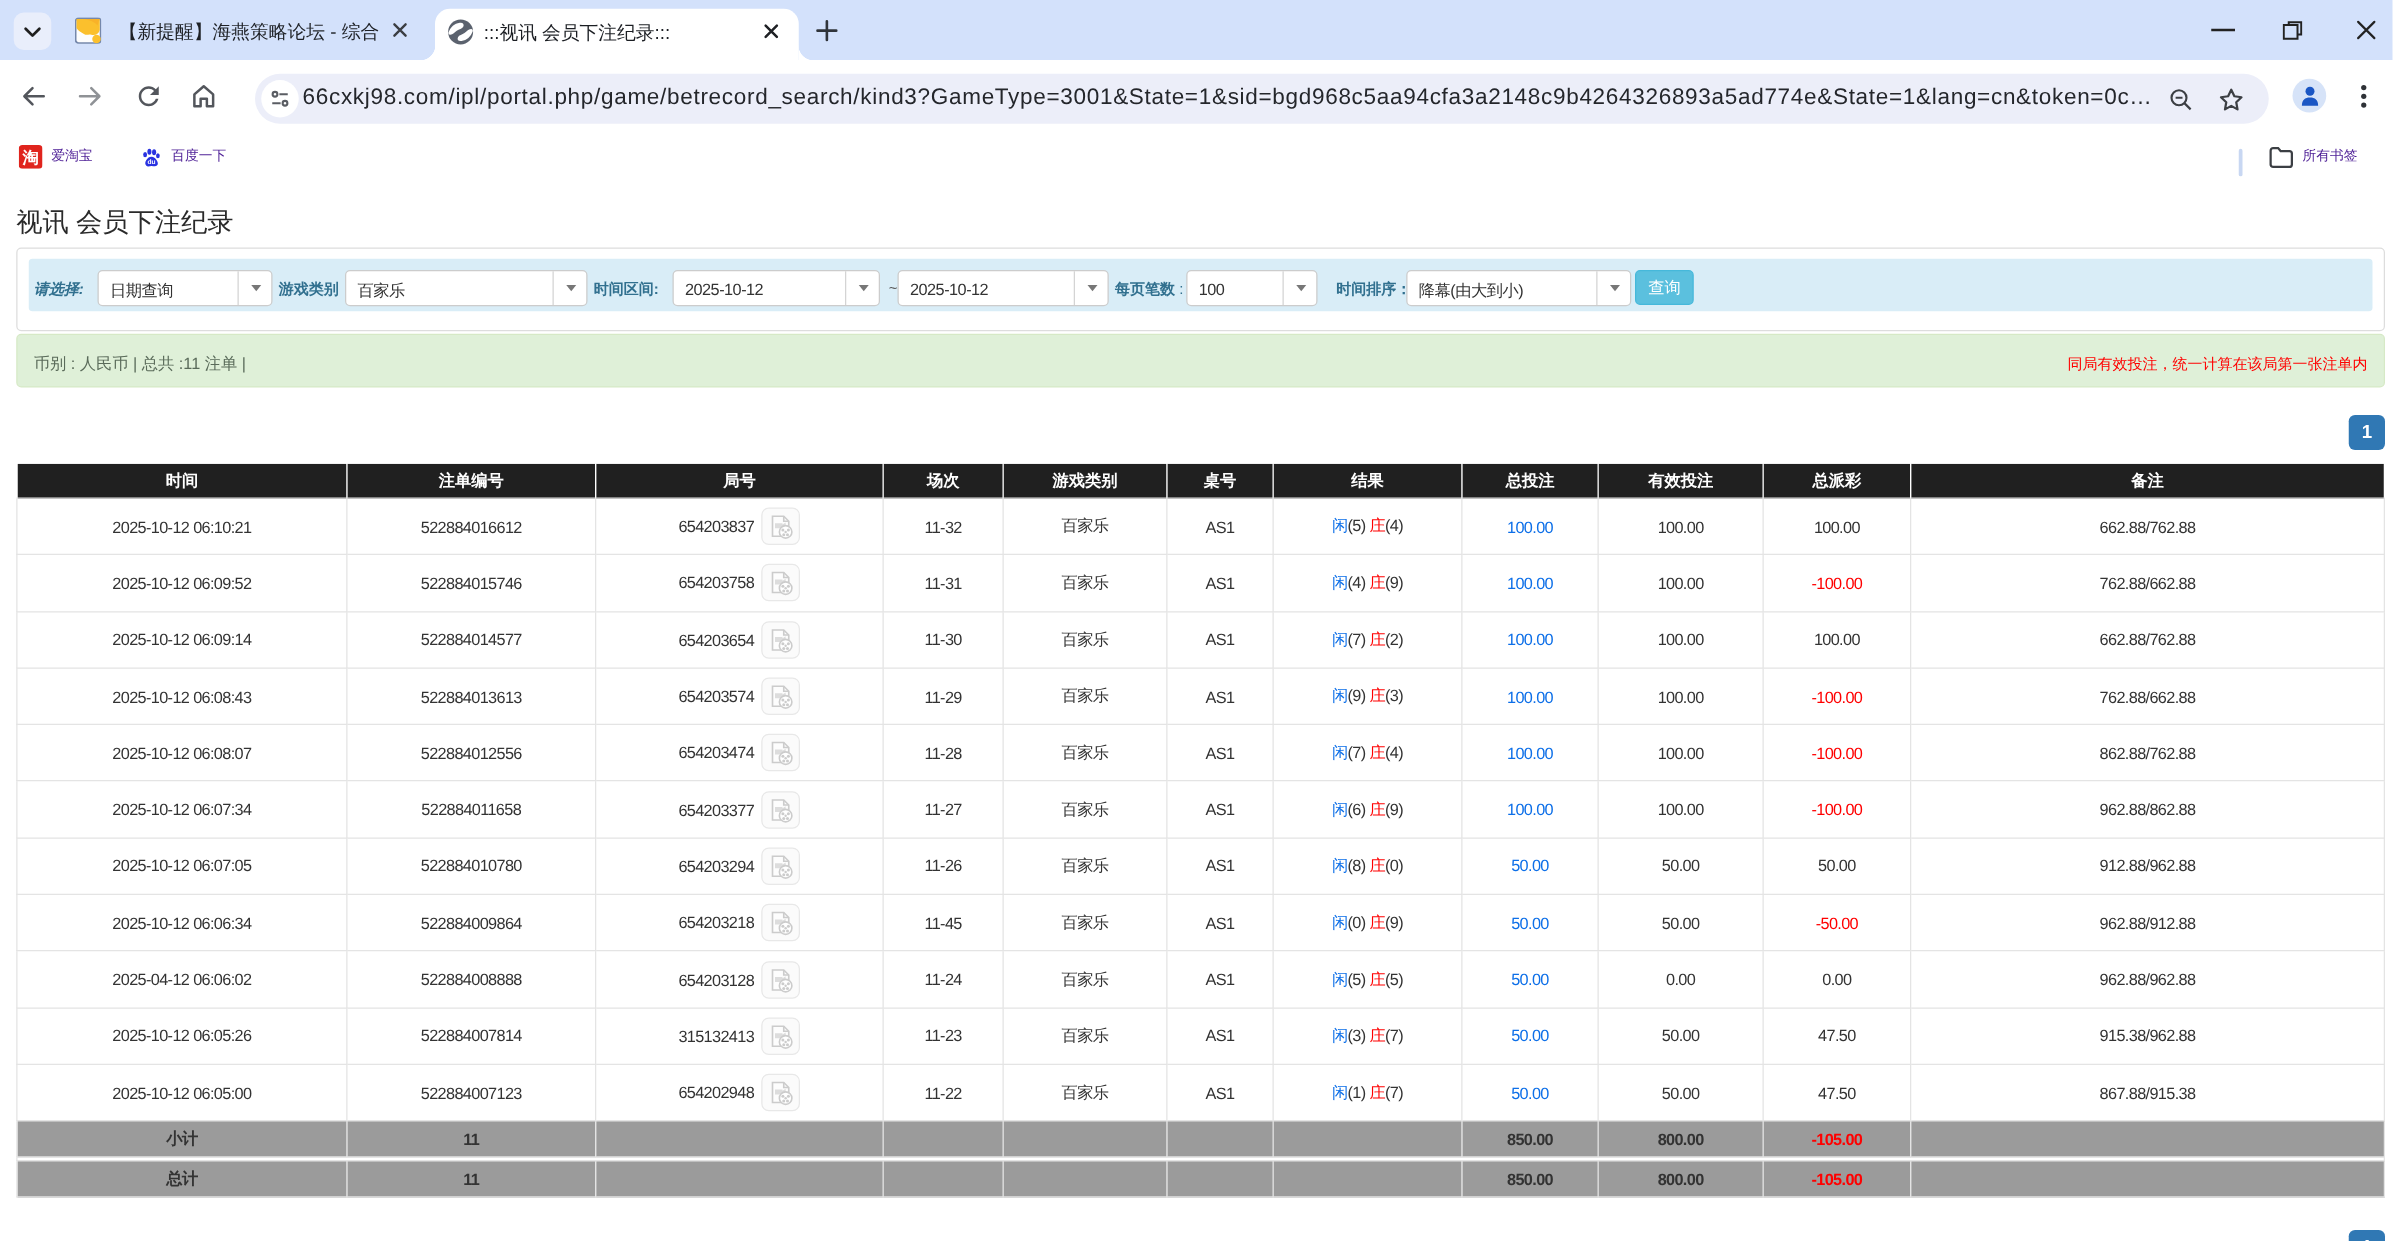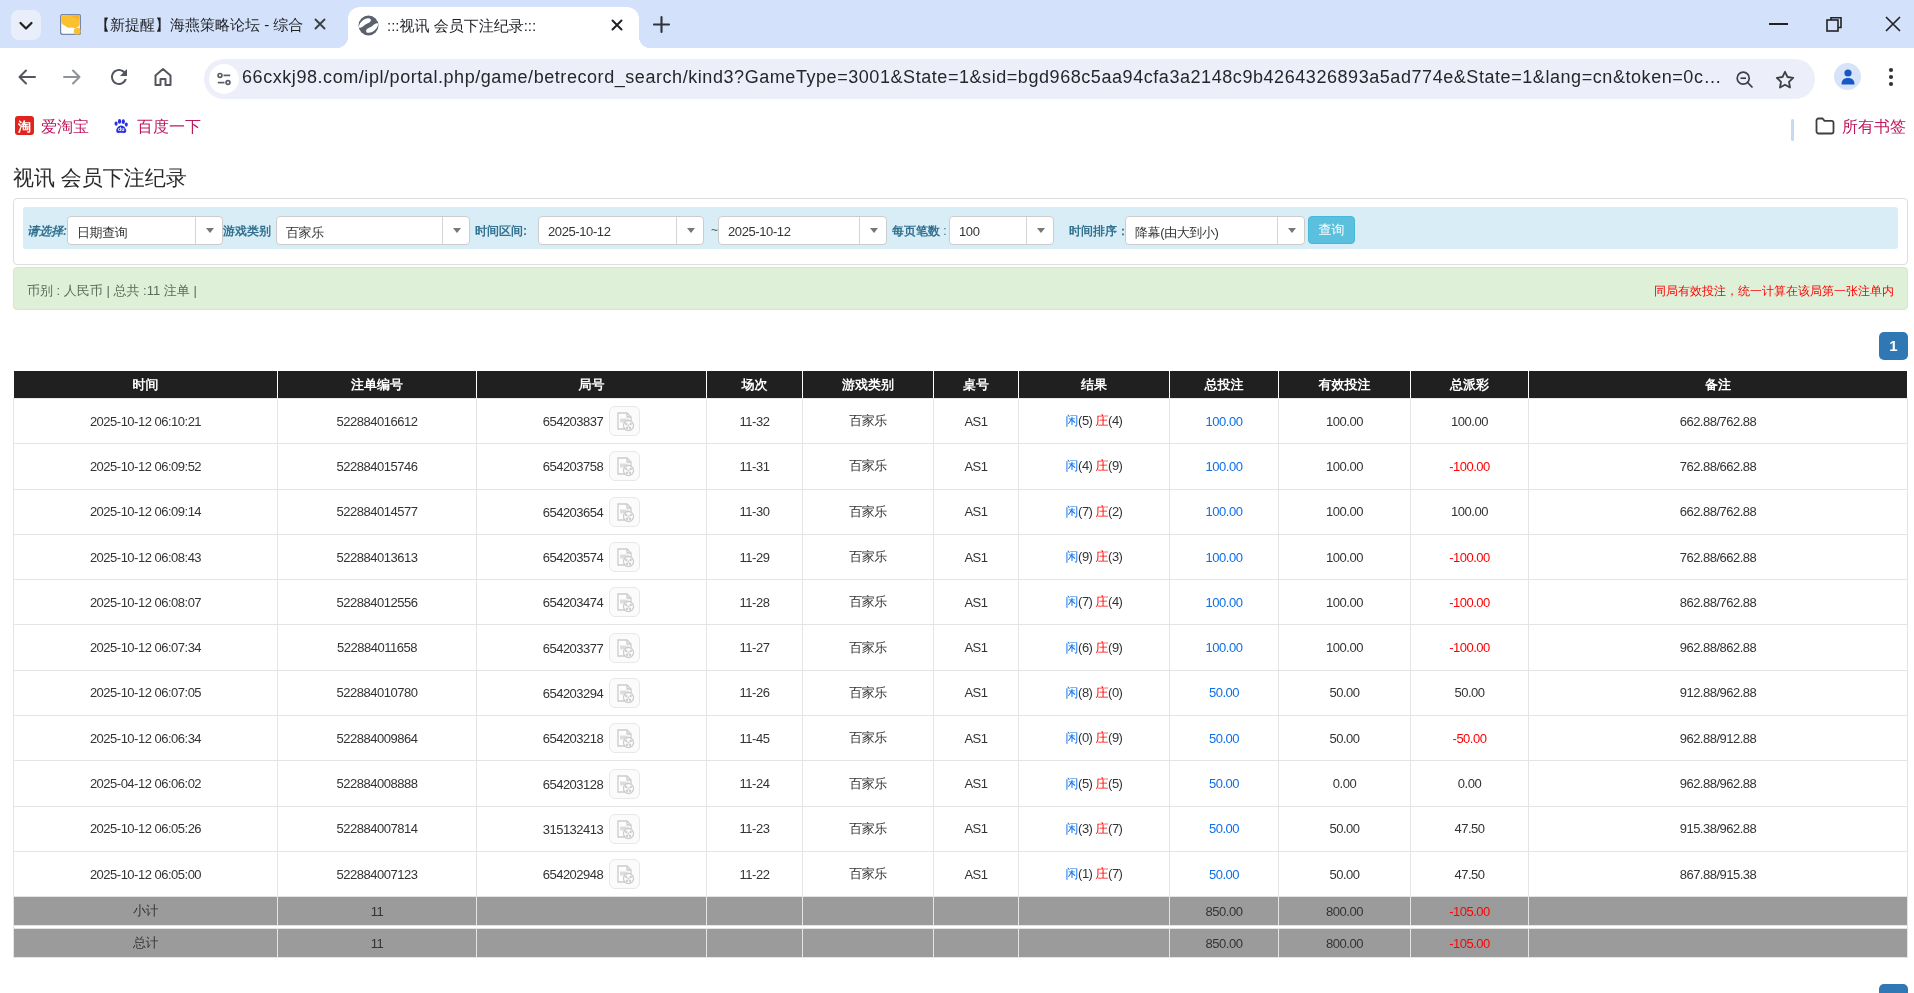--- a/index.html
+++ b/index.html
@@ -24,21 +24,21 @@
 #winrest { position:absolute; left:1826px; top:16px; width:16px; height:16px; }
 #winx { position:absolute; left:1884px; top:15px; width:18px; height:18px; }
 
 #toolbar { position:absolute; left:0; top:48px; width:1914px; height:57px; background:#fff; }
 .navic { position:absolute; top:0; }
 #omnibox { position:absolute; left:204px; top:11px; width:1611px; height:40px; border-radius:20px; background:#eceef9; }
 #omnibox .circ { position:absolute; left:5px; top:5px; width:30px; height:30px; border-radius:50%; background:#fff; }
 #urltext { position:absolute; left:38px; top:8px; font-size:18px; color:#24262b; letter-spacing:0.56px; white-space:nowrap; }
 
 #bookbar { position:absolute; left:0; top:105px; width:1914px; height:42px; background:#fff; }
-.bktext { position:absolute; top:12px; font-size:16px; color:#be185d; }
+.bktext { position:absolute; top:12px; font-size:11px; color:#4c1d95; }
 #bkdiv { position:absolute; left:1791px; top:14px; width:3px; height:22px; background:#c8d7f2; border-radius:2px; }
 
 #ptitle { position:absolute; left:13px; top:164px; font-size:21px; color:#2a2a2a; }
 #filterbox { position:absolute; left:13px; top:198px; width:1895px; height:67px; background:#fff; border:1px solid #ddd; border-radius:4px; }
 #filterbar { position:absolute; left:9px; top:8px; width:1875px; height:42px; background:#d9edf7; border-radius:3px; }
 .flabel { position:absolute; top:16px; font-size:12px; font-weight:bold; color:#31708f; white-space:nowrap; }
 .combo { position:absolute; top:9px; height:29px; background:#fff; border:1px solid #ccc; border-radius:4px; }
 .combo .ctext { position:absolute; left:9px; top:7px; font-size:13px; letter-spacing:-0.4px; color:#333; white-space:nowrap; }
 .combo .carr { position:absolute; right:0; top:0; width:27px; height:27px; border-left:1px solid #d4d4d4; }
 .combo .carr::after { content:''; position:absolute; left:9.5px; top:11px; border-left:4px solid transparent; border-right:4px solid transparent; border-top:5px solid #777; }
@@ -47,21 +47,21 @@
 #greenbar .lt { position:absolute; left:13px; top:14px; font-size:13px; color:#5a6b5a; }
 #greenbar .rt { position:absolute; right:13px; top:15px; font-size:12px; color:#f00; }
 .pagbtn { position:absolute; width:29px; height:28px; background:#3078b4; border-radius:5px; color:#fff; font-size:15px; font-weight:bold; text-align:center; line-height:28px; }
 
 #btable { position:absolute; left:13px; top:370px; width:1894px; border-collapse:collapse; table-layout:fixed; }
 #btable th { background:#202020; color:#fff; font-size:13px; font-weight:bold; height:28px; border:1px solid #fff; border-bottom:1px solid #e8e8e8; text-align:center; }
 #btable td { border:1px solid #e4e4e4; font-size:13px; letter-spacing:-0.5px; color:#333; text-align:center; padding:0; }
 #btable tr.dr { height:45.3px; }
 .blu, #btable td.blu { color:#0d6fe8; }
 .red, #btable td.red { color:#f00; }
-tr.sum td { background:#9b9b9b; color:#fff; font-weight:normal; font-size:12px; height:29px; border:1px solid #fff; letter-spacing:0; }
+tr.sum td { background:#9b9b9b; color:#fff; font-weight:bold; font-size:12px; height:29px; border:1px solid #fff; letter-spacing:0; }
 tr.gap td { height:3px; border:none; background:#fff; }
 .icbtn { display:inline-block; vertical-align:middle; width:31px; height:30px; margin-left:6px; background:#fbfbfb; border:1px solid #e8e8e8; border-radius:6px; }
 </style>
 </head>
 <body>
 <div id="tabstrip">
   <div id="chevpill"><svg width="30" height="30" viewBox="0 0 30 30">
         <path d="M9.5 13 L15 18.5 L20.5 13" fill="none" stroke="#1f1f1f" stroke-width="2.2" stroke-linecap="round" stroke-linejoin="round"></path>
       </svg></div>
   <div id="tab1">
@@ -171,21 +171,21 @@
   <div id="bkdiv"></div>
   <svg style="position:absolute;left:1815px;top:12px" width="20" height="18" viewBox="0 0 20 18">
       <path d="M1.5 3.5 C1.5 2.4 2.4 1.5 3.5 1.5 H7.5 L9.5 3.8 H16.5 C17.6 3.8 18.5 4.7 18.5 5.8 V14.5 C18.5 15.6 17.6 16.5 16.5 16.5 H3.5 C2.4 16.5 1.5 15.6 1.5 14.5 Z" fill="none" stroke="#3c3f44" stroke-width="1.8"></path>
     </svg>
   <span class="bktext" style="left:1842px;">所有书签</span>
 </div>
 <div id="ptitle">视讯 会员下注纪录</div>
 <div id="filterbox">
   <div id="filterbar">
     <span class="flabel" style="left:4px;font-style:italic;">请选择:</span>
-    <span class="combo" style="left:44px; width:156px;">
+    <span class="combo" style="left:55px; width:140px;">
         <span class="ctext">日期查询</span>
         <span class="carr"></span>
       </span>
     <span class="flabel" style="left:200px;">游戏类别</span>
     <span class="combo" style="left:253px; width:194px;">
         <span class="ctext">百家乐</span>
         <span class="carr"></span>
       </span>
     <span class="flabel" style="left:452px;">时间区间:</span>
     <span class="combo" style="left:515px; width:166px;">

